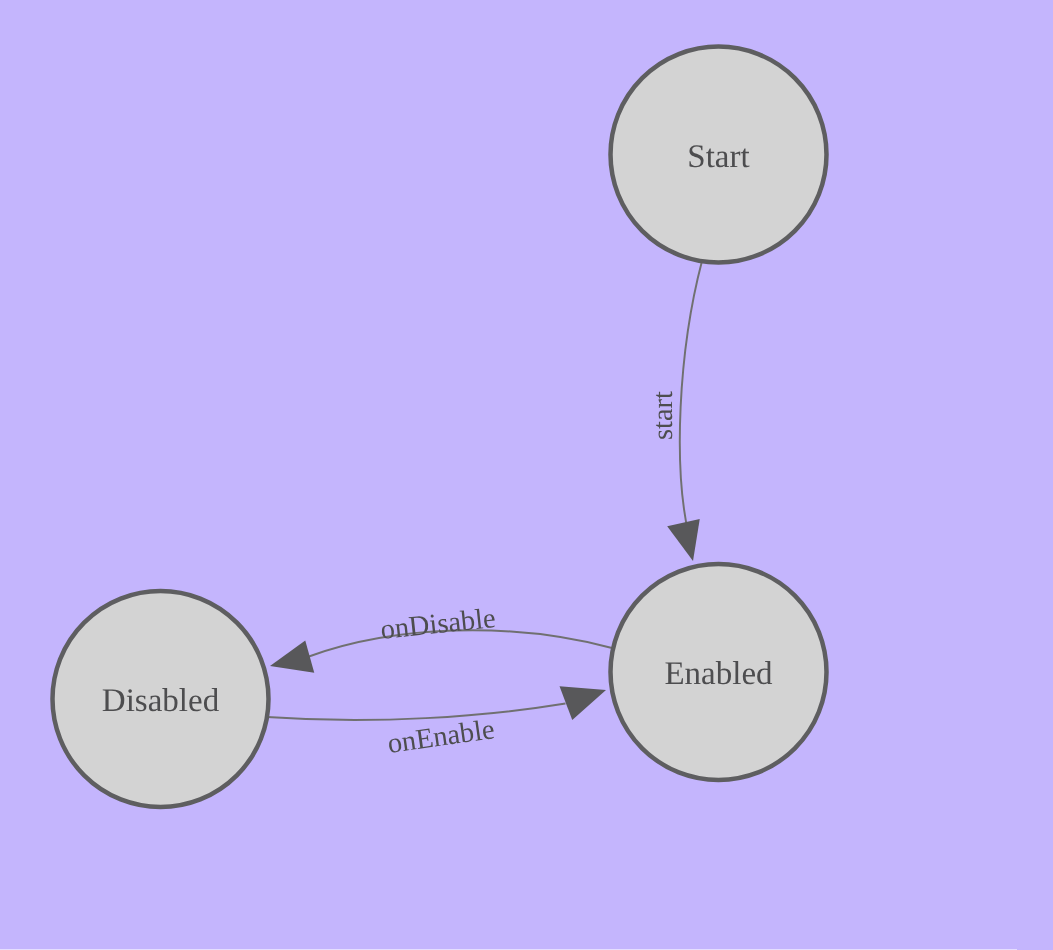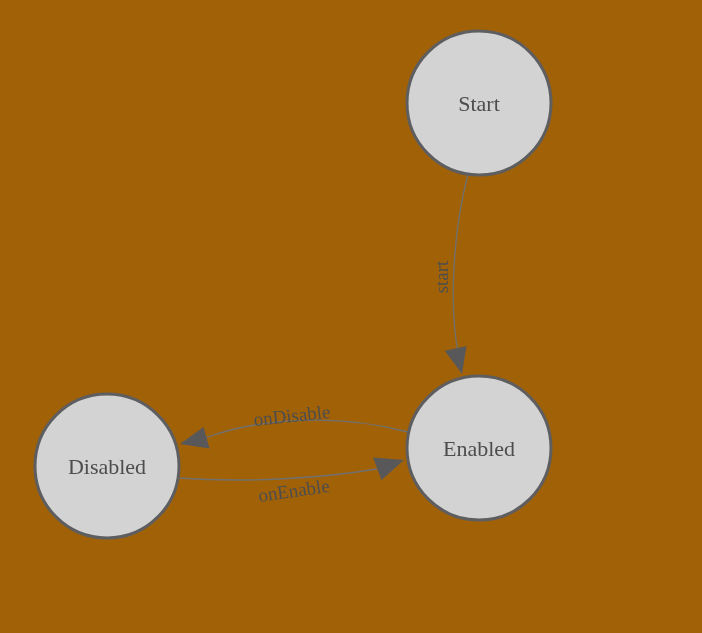--- a/index.html
+++ b/index.html
@@ -7,21 +7,21 @@
     padding: 0;
     width: 702px;
     height: 633px;
     background: #ffffff;
     overflow: hidden;
   }
   #stage {
     position: relative;
     width: 702px;
     height: 633px;
-    background: #a16207;
+    background: #c4b5fd;
   }
   svg { display: block; }
   svg text {
     font-family: "Liberation Serif", "DejaVu Serif", serif;
     user-select: none;
   }
   .node-circle {
     stroke-width: 3px;
   }
   .edge-path {

